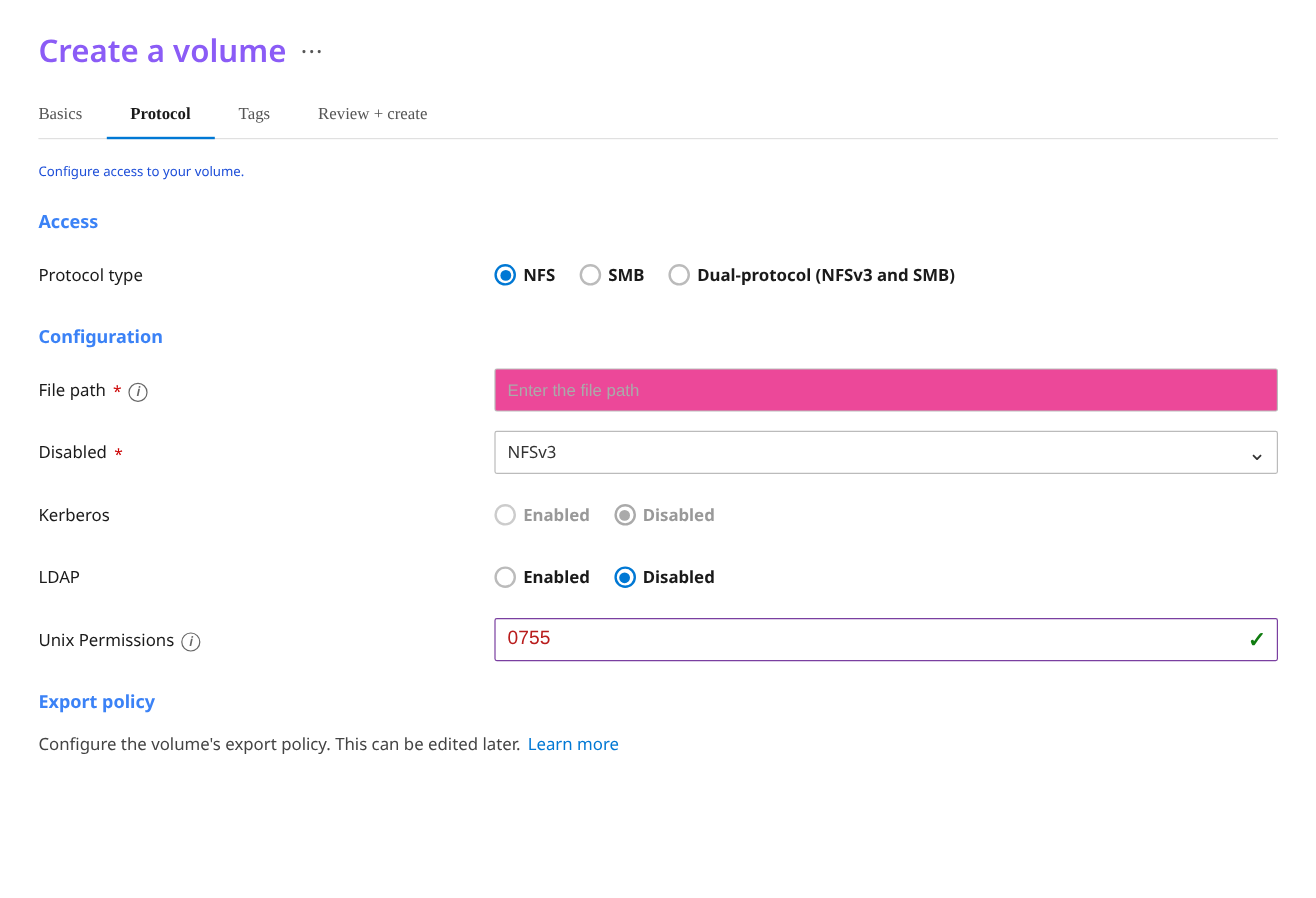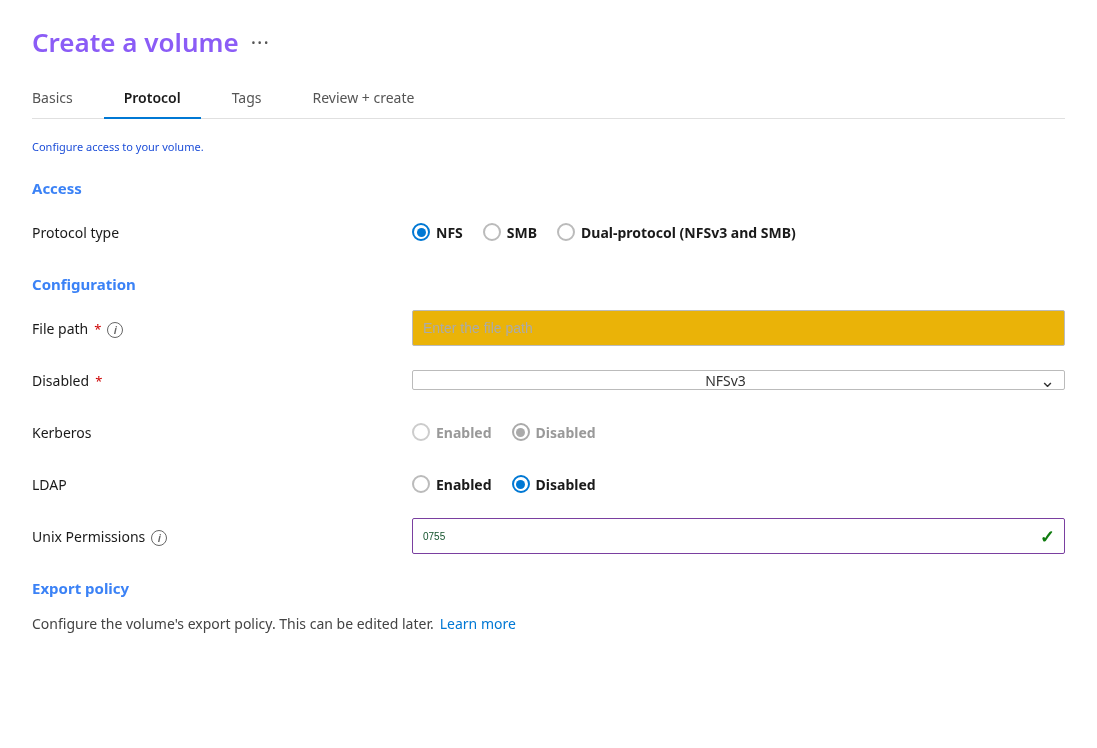--- a/index.html
+++ b/index.html
@@ -31,23 +31,24 @@
     .more-icon {
       font-size: 20px;
       color: #555;
       cursor: pointer;
       letter-spacing: 1px;
     }
 
     
     .tabs {
       display: flex;
-      gap: 11px;
+      gap: 0;
       border-bottom: 1px solid #e0e0e0;
       margin-bottom: 20px;
+      font-family: Liberation Serif, serif;
     }
     .tab {
       padding: 8px 20px 10px 20px;
       cursor: pointer;
       font-size: 14px;
       color: #555;
       border-bottom: 2px solid transparent;
       margin-bottom: -1px;
       user-select: none;
     }
@@ -174,45 +175,44 @@
     
     .text-input {
       width: 100%;
       height: 36px;
       border: 1px solid #bbb;
       border-radius: 2px;
       padding: 0 10px;
       font-size: 14px;
       color: #333;
       outline: none;
-      background: #eab308;
+      background: #ec4899;
     }
     .text-input::placeholder {
       color: #aaa;
     }
 
     
     .select-wrapper {
       position: relative;
       width: 100%;
     }
     .select-display {
       width: 100%;
-      height: 20px;
+      height: 36px;
       border: 1px solid #bbb;
       border-radius: 2px;
       padding: 0 36px 0 10px;
       font-size: 14px;
       color: #333;
       background: #fff;
       display: flex;
       align-items: center;
       cursor: pointer;
       user-select: none;
-      justify-content: center;
     }
     .select-chevron {
       position: absolute;
       right: 10px;
       top: 50%;
       transform: translateY(-50%);
       font-size: 18px;
       color: #333;
       pointer-events: none;
     }
@@ -221,22 +221,22 @@
     .unix-input-wrapper {
       position: relative;
       width: 100%;
     }
     .unix-input {
       width: 100%;
       height: 36px;
       border: 1.5px solid #7a3fa0;
       border-radius: 2px;
       padding: 0 36px 0 10px;
-      font-size: 10px;
-      color: #14532d;
+      font-size: 16px;
+      color: #b91c1c;
       outline: none;
       background: #fff;
     }
     .unix-checkmark {
       position: absolute;
       right: 10px;
       top: 50%;
       transform: translateY(-50%);
       color: #107c10;
       font-size: 18px;

